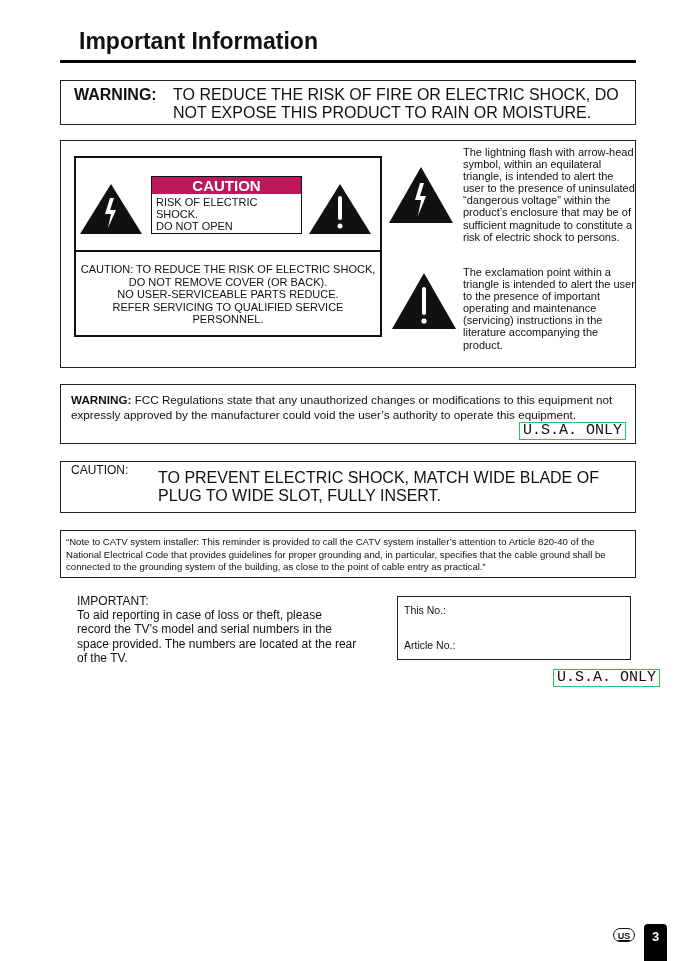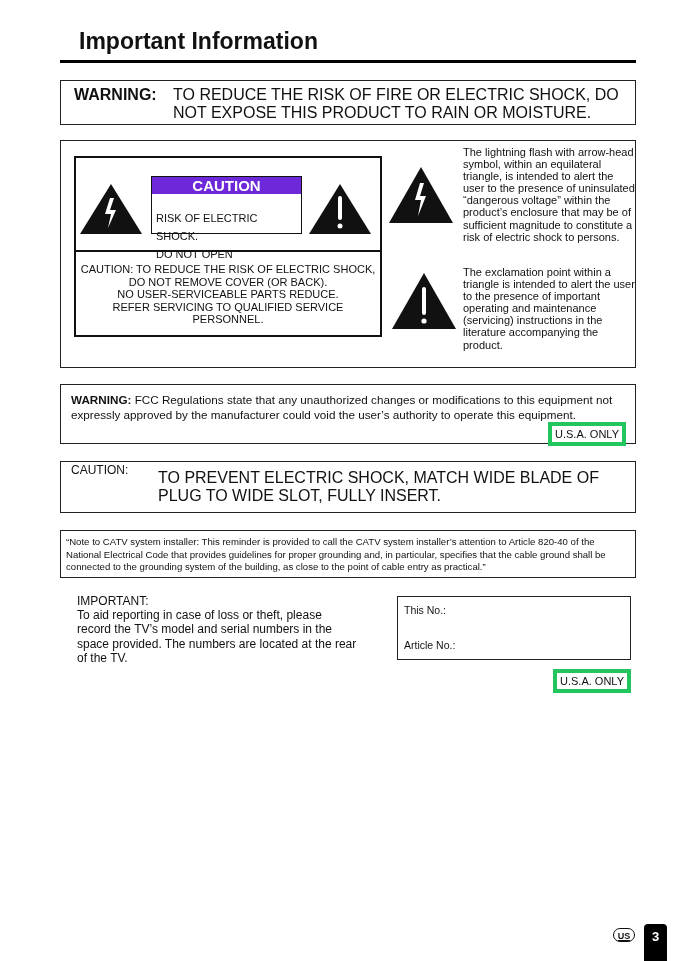--- a/index.html
+++ b/index.html
@@ -14,27 +14,27 @@
   .w1 .lbl { position:absolute; left:13px; top:5px; font-size:16px; font-weight:bold; }
   .w1 .txt { position:absolute; left:112px; top:5px; font-size:16px; line-height:18px; width:450px; }
   
   .sym { left:60px; top:140px; width:576px; height:228px; }
   .caution-panel { left:74px; top:156px; width:308px; height:181px; border:2px solid #111; box-sizing:border-box; }
   .cp-top { position:absolute; left:0; top:0; width:304px; height:92px; border-bottom:2px solid #111; }
   .cp-bot { position:absolute; left:0; top:94px; width:304px; height:83px; text-align:center;
             font-size:11px; line-height:12.5px; padding-top:11px; box-sizing:border-box; }
   .tri { position:absolute; }
   .caution-label { position:absolute; left:75px; top:18px; width:151px; height:58px; border:1px solid #111; box-sizing:border-box; }
-  .caution-head { background:#6d28d9; color:#fff; font-weight:bold; font-size:15px; text-align:center; height:17px; line-height:17px; }
-  .caution-body { font-size:11px; line-height:18px; padding:2px 4px;margin-top:13px; }
+  .caution-head { background:#be185d; color:#fff; font-weight:bold; font-size:15px; text-align:center; height:17px; line-height:17px; }
+  .caution-body { font-size:11px; line-height:12px; padding:2px 4px; }
   .sym-text { position:absolute; font-size:11px; line-height:12.1px; width:172px; }
   
   .w2 { left:60px; top:384px; width:576px; height:60px; }
   .w2 .txt { position:absolute; left:10px; top:7px; font-size:11.7px; line-height:15px; width:560px; }
-  .usa { border:4px solid #22c55e; font-size:11px; padding:1px 3px; line-height:14px; }
+  .usa { border:1px solid #22c55e; font-size:15px; padding:1px 3px; line-height:14px;font-family:Liberation Mono, monospace; }
   
   .c1 { left:60px; top:461px; width:576px; height:52px; }
   .c1 .lbl { position:absolute; left:10px; top:1px; font-size:12px; font-weight:normal; }
   .c1 .txt { position:absolute; left:97px; top:7px; font-size:16px; line-height:18px; width:470px; }
   
   .catv { left:60px; top:530px; width:576px; height:48px; }
   .catv .txt { position:absolute; left:5px; top:5px; font-size:9.6px; line-height:12.7px; width:566px; }
   
   .imp { left:77px; top:594px; width:280px; font-size:12px; line-height:14.2px; }
   .serial { left:397px; top:596px; width:234px; height:64px; }

